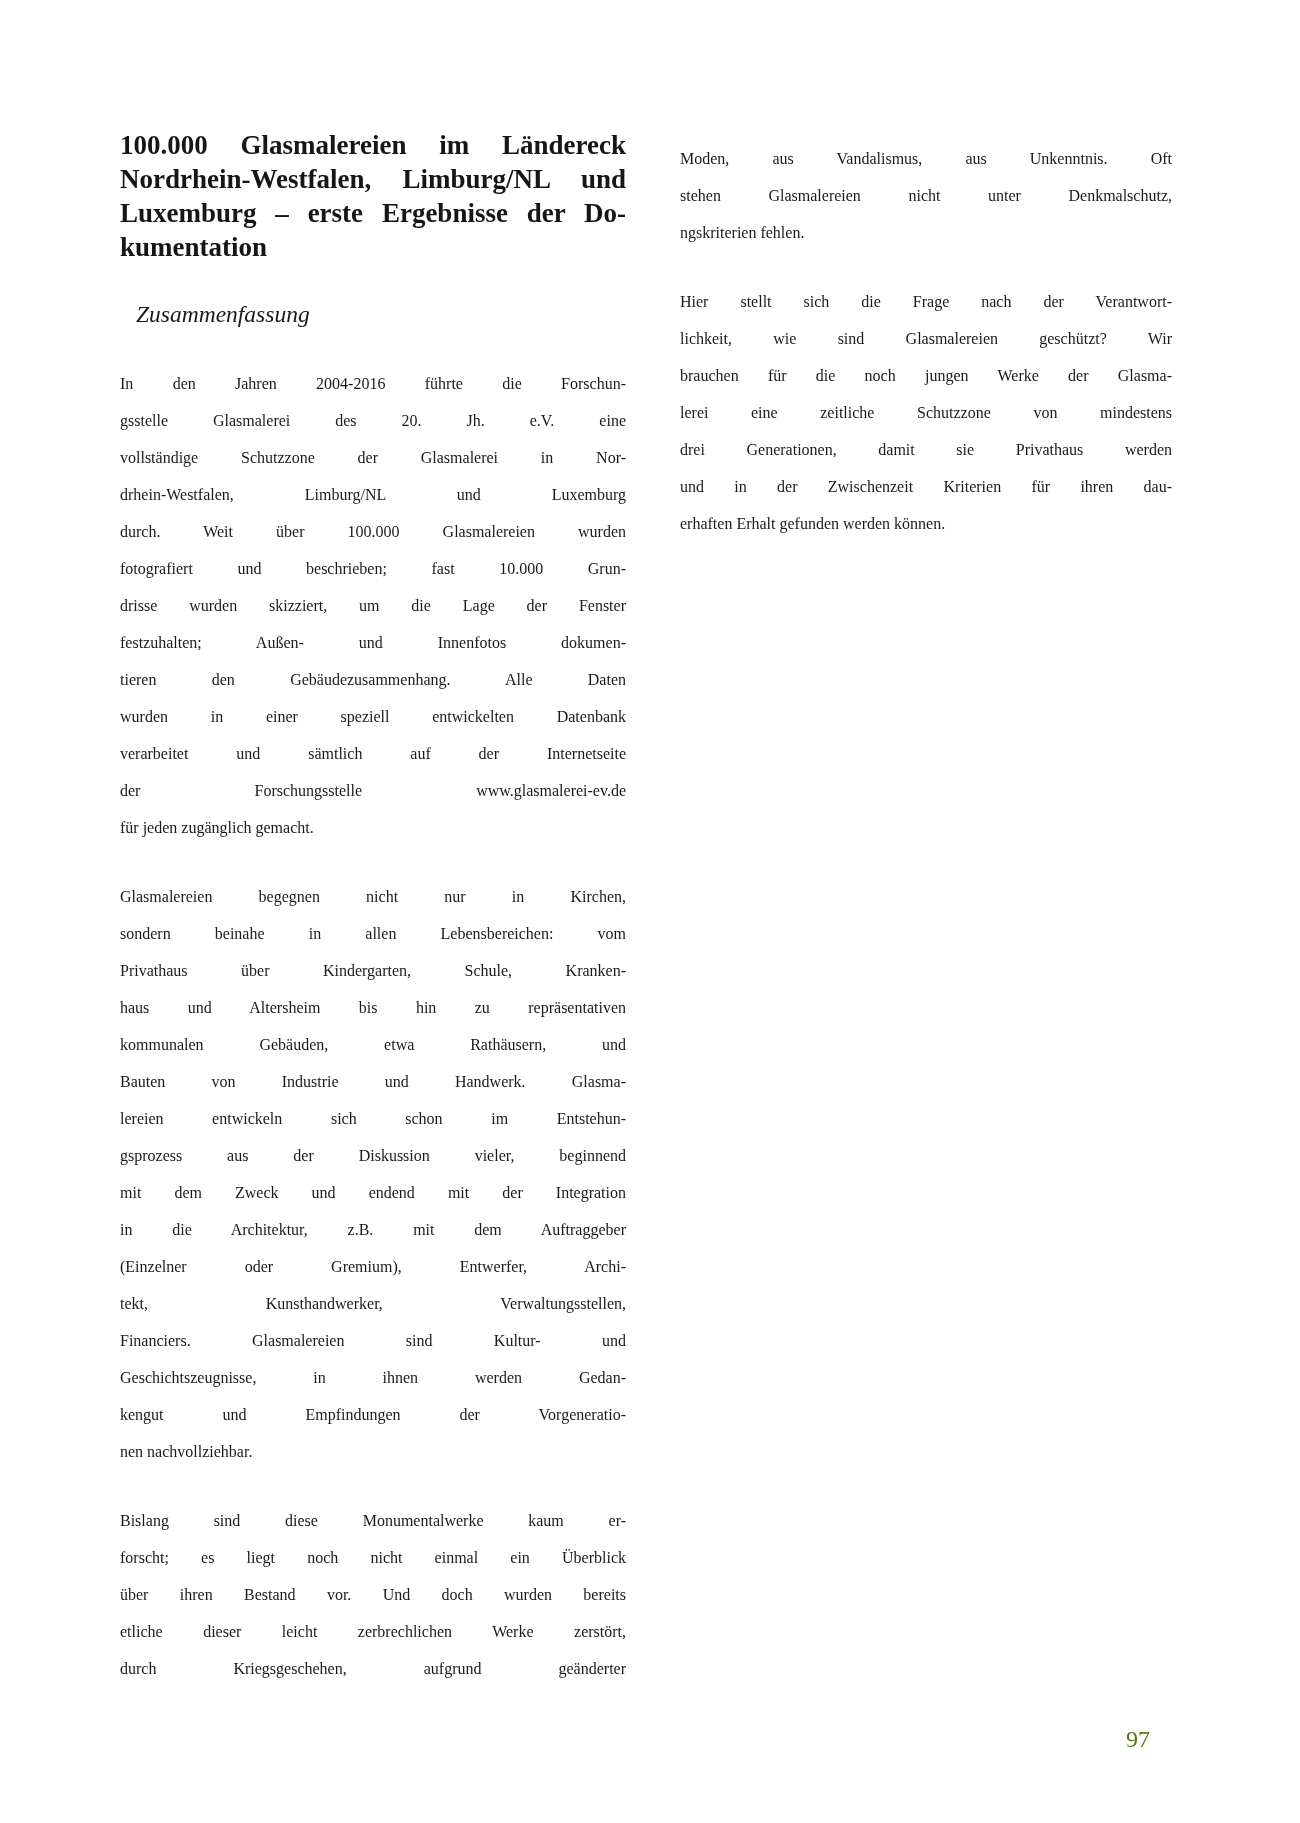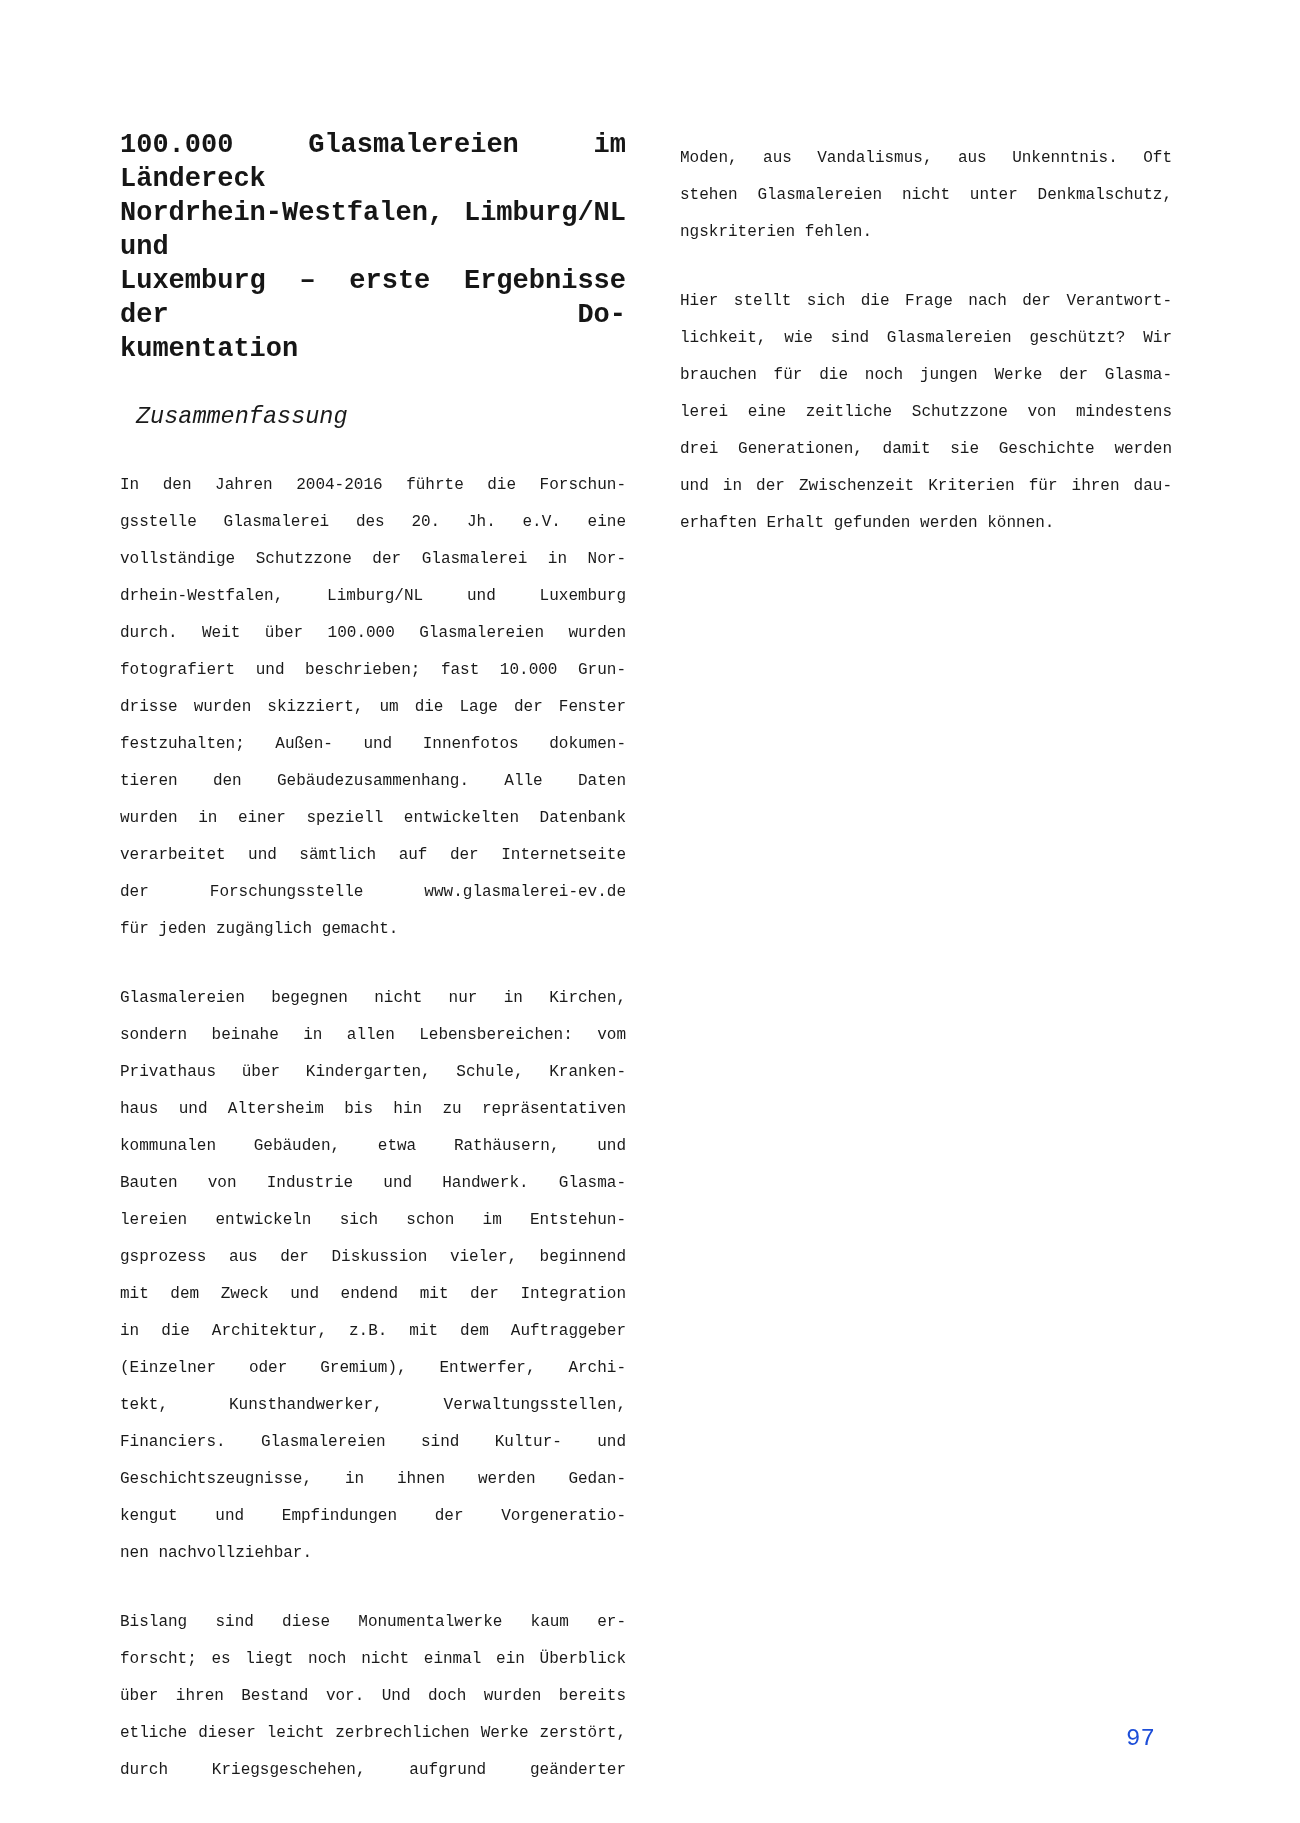--- a/index.html
+++ b/index.html
@@ -5,21 +5,21 @@
   html, body {
     margin: 0;
     padding: 0;
     background: #ffffff;
   }
   .page {
     position: relative;
     width: 1300px;
     height: 1823px;
     background: #ffffff;
-    font-family: Liberation Mono, monospace;
+    font-family: Liberation Serif, serif;
     color: #1a1a1a;
     overflow: hidden;
   }
   .col {
     position: absolute;
   }
   .col-left {
     left: 120px;
     top: 128px;
     width: 506px;
@@ -56,21 +56,21 @@
   }
   .line-last {
     text-align-last: left;
   }
   .page-number {
     position: absolute;
     left: 1126px;
     top: 1724px;
     font-size: 24px;
     line-height: 30px;
-    color: #1d4ed8;
+    color: #4d7c0f;
   }
 </style>
 </head>
 <body>
 
 <div class="page">
 
   <div class="col col-left">
     <h1 class="title">
         <div class="line">100.000 Glasmalereien im Ländereck</div>
@@ -128,21 +128,21 @@
         <div class="para">
           <div class="line">Moden, aus Vandalismus, aus Unkenntnis. Oft</div>
           <div class="line">stehen Glasmalereien nicht unter Denkmalschutz,</div>
           <div class="line line-last">ngskriterien fehlen.</div>
         </div>
         <div class="para">
           <div class="line">Hier stellt sich die Frage nach der Verantwort-</div>
           <div class="line">lichkeit, wie sind Glasmalereien geschützt? Wir</div>
           <div class="line">brauchen für die noch jungen Werke der Glasma-</div>
           <div class="line">lerei eine zeitliche Schutzzone von mindestens</div>
-          <div class="line">drei Generationen, damit sie Geschichte werden</div>
+          <div class="line">drei Generationen, damit sie Privathaus werden</div>
           <div class="line">und in der Zwischenzeit Kriterien für ihren dau-</div>
           <div class="line line-last">erhaften Erhalt gefunden werden können.</div>
         </div>
       </div>
   </div>
 
   <div class="page-number">97</div>
 
 </div>
 

